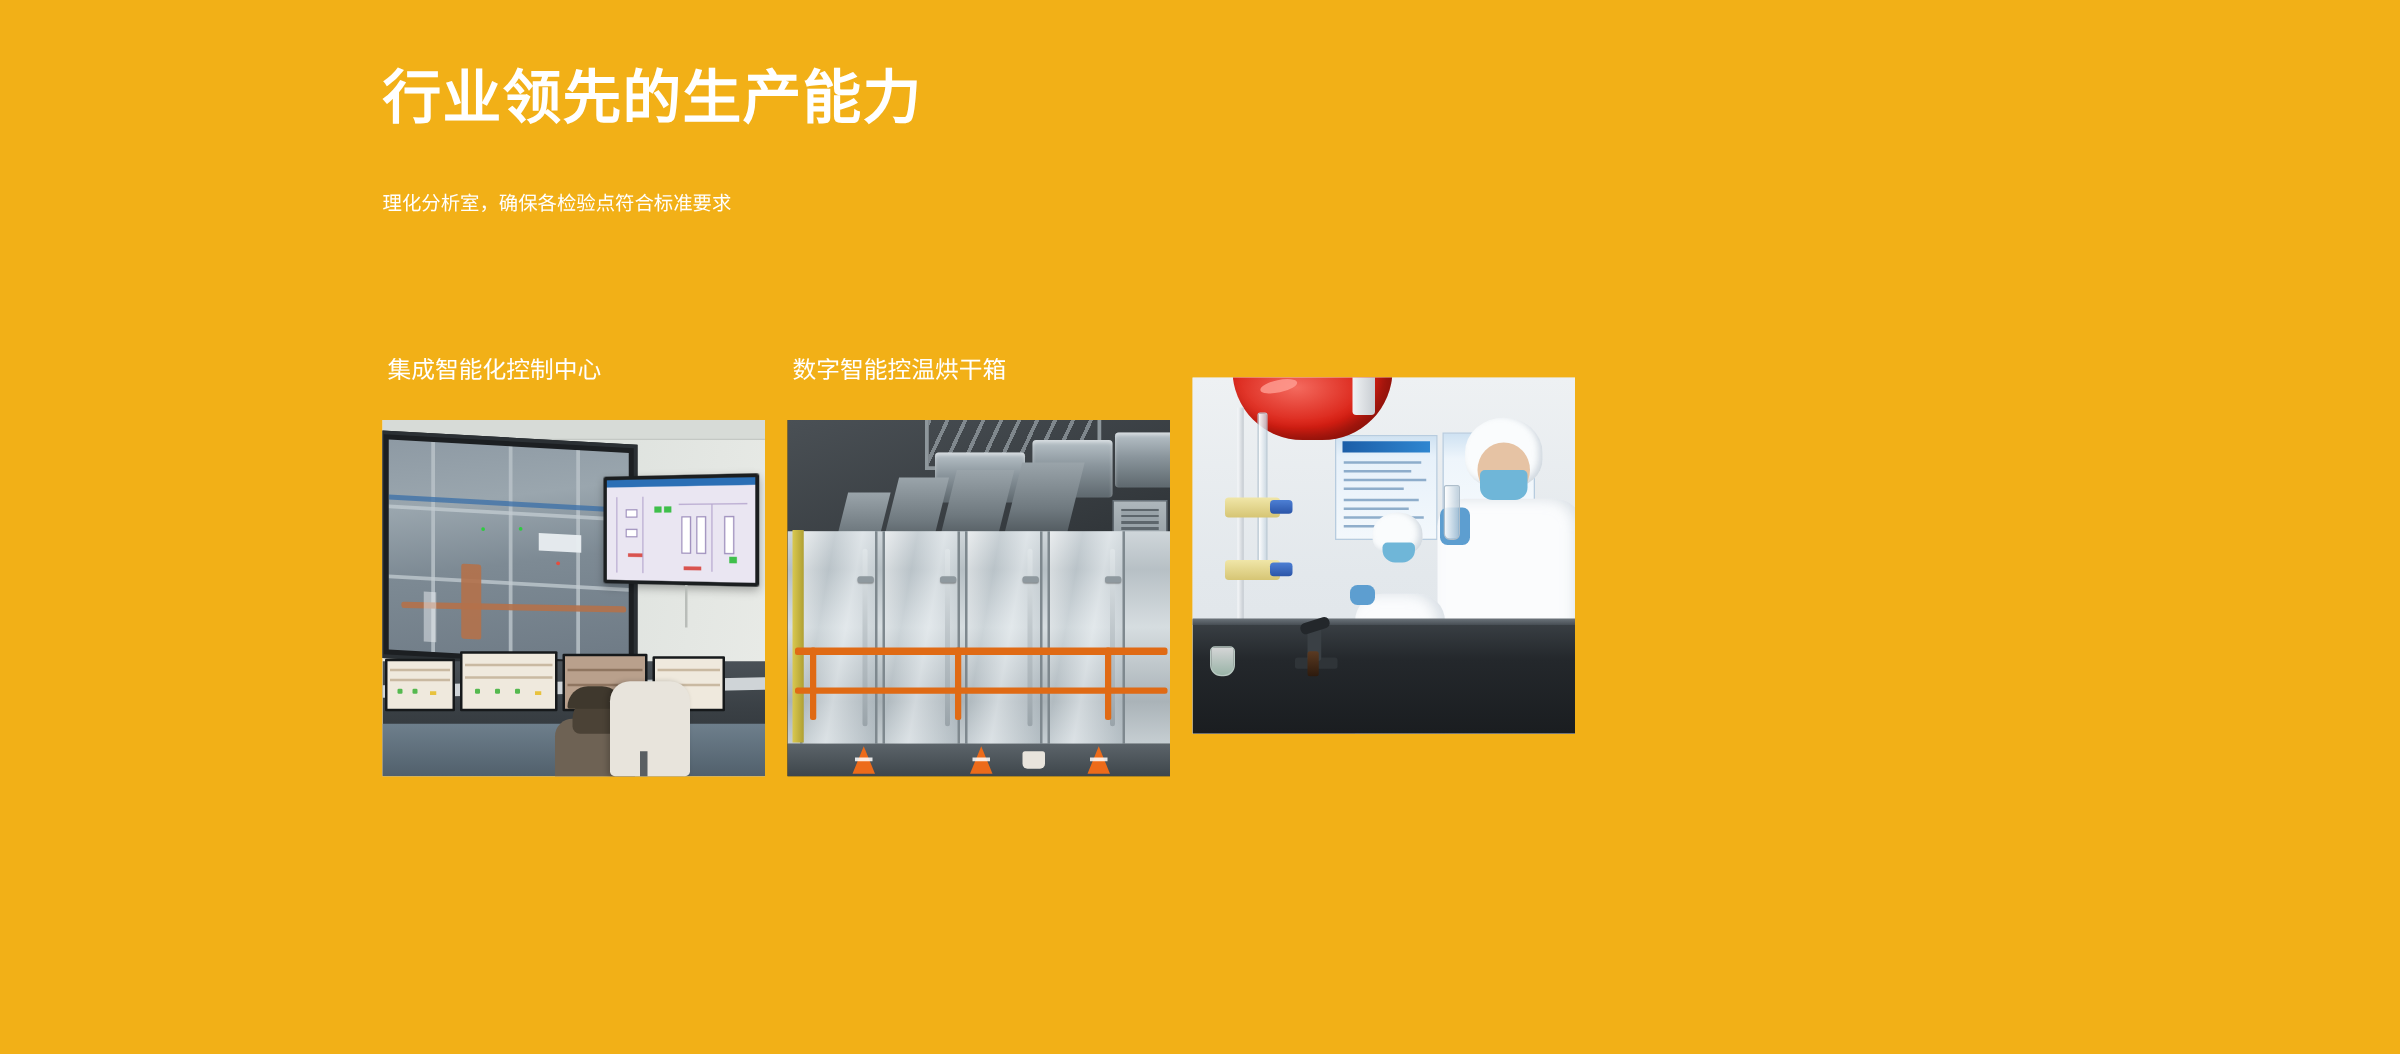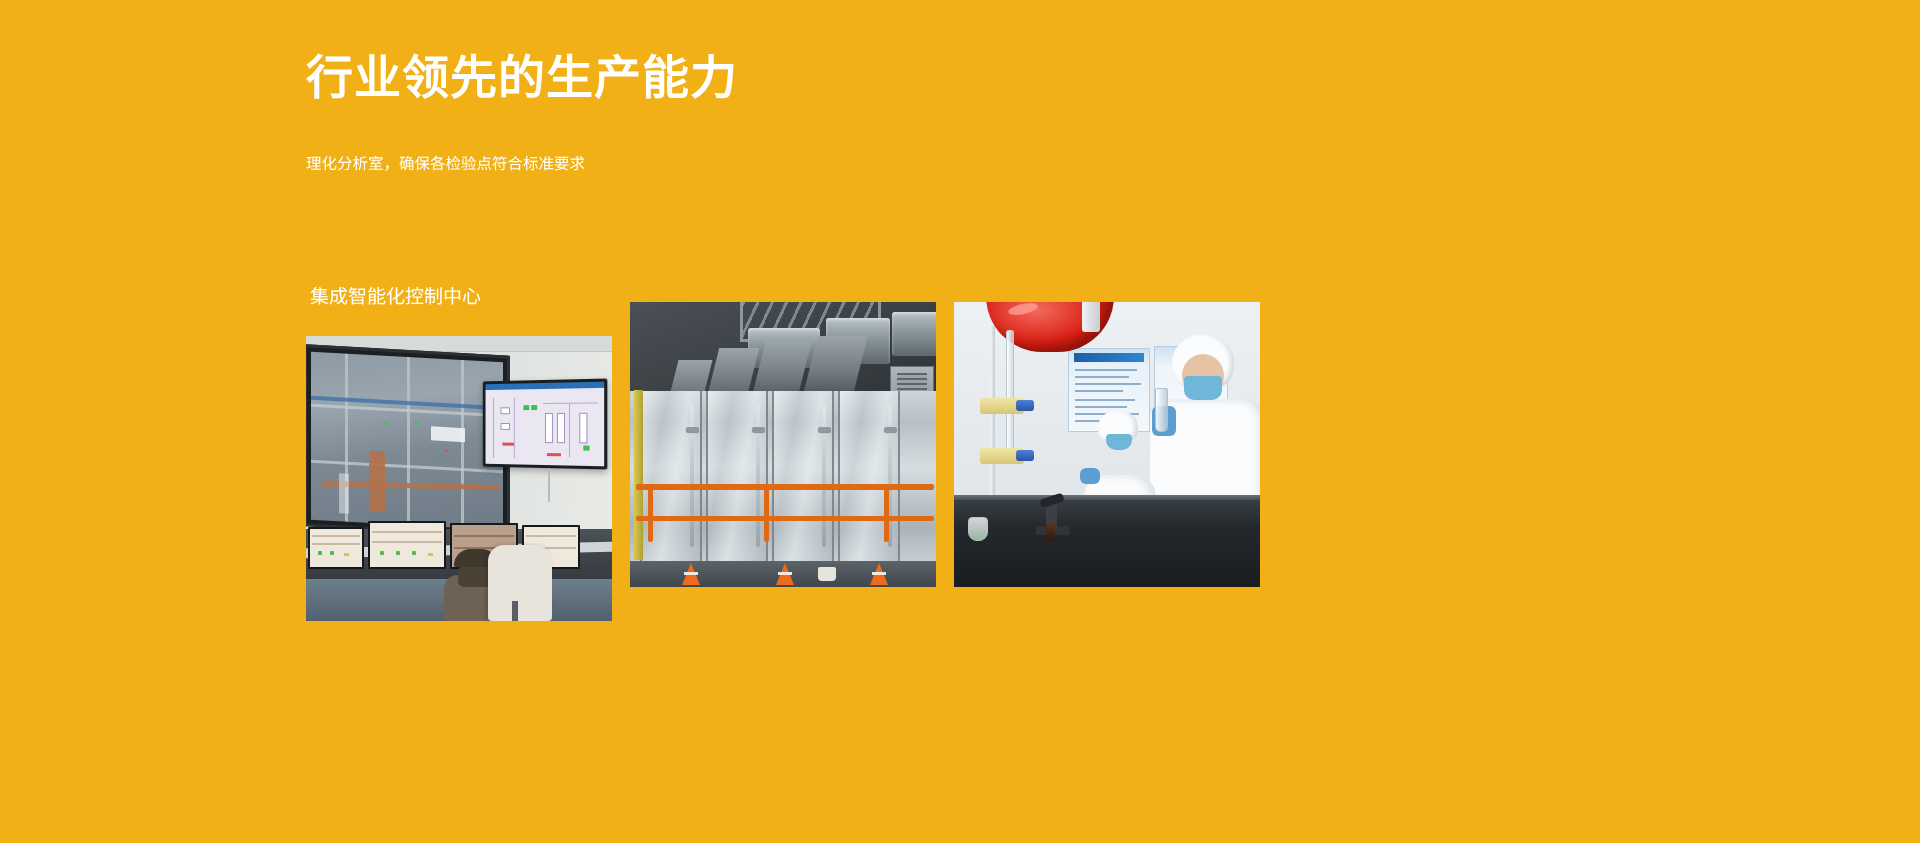--- a/index.html
+++ b/index.html
@@ -445,20 +445,21 @@
 
         <div class="person-body"></div>
         <div class="person-head"></div>
         <div class="person-cap"></div>
         <div class="chair"></div>
         <div class="chair-leg"></div>
       </div>
     </div>
 
     <div class="card">
+      <div class="card-caption">数字智能控温烘干箱</div>
       <div class="card-photo p2">
         <div class="bg-dark"></div>
         <div class="truss"></div>
 
         <div class="duct" style="left:118px; top:26px; width:72px; height:40px;"></div>
         <div class="duct" style="left:196px; top:16px; width:64px; height:46px;"></div>
         <div class="duct" style="left:262px; top:10px; width:48px; height:44px;"></div>
 
         <div class="hood" style="left:42px; top:58px; width:34px; height:52px;"></div>
         <div class="hood" style="left:82px; top:46px; width:40px; height:58px;"></div>

